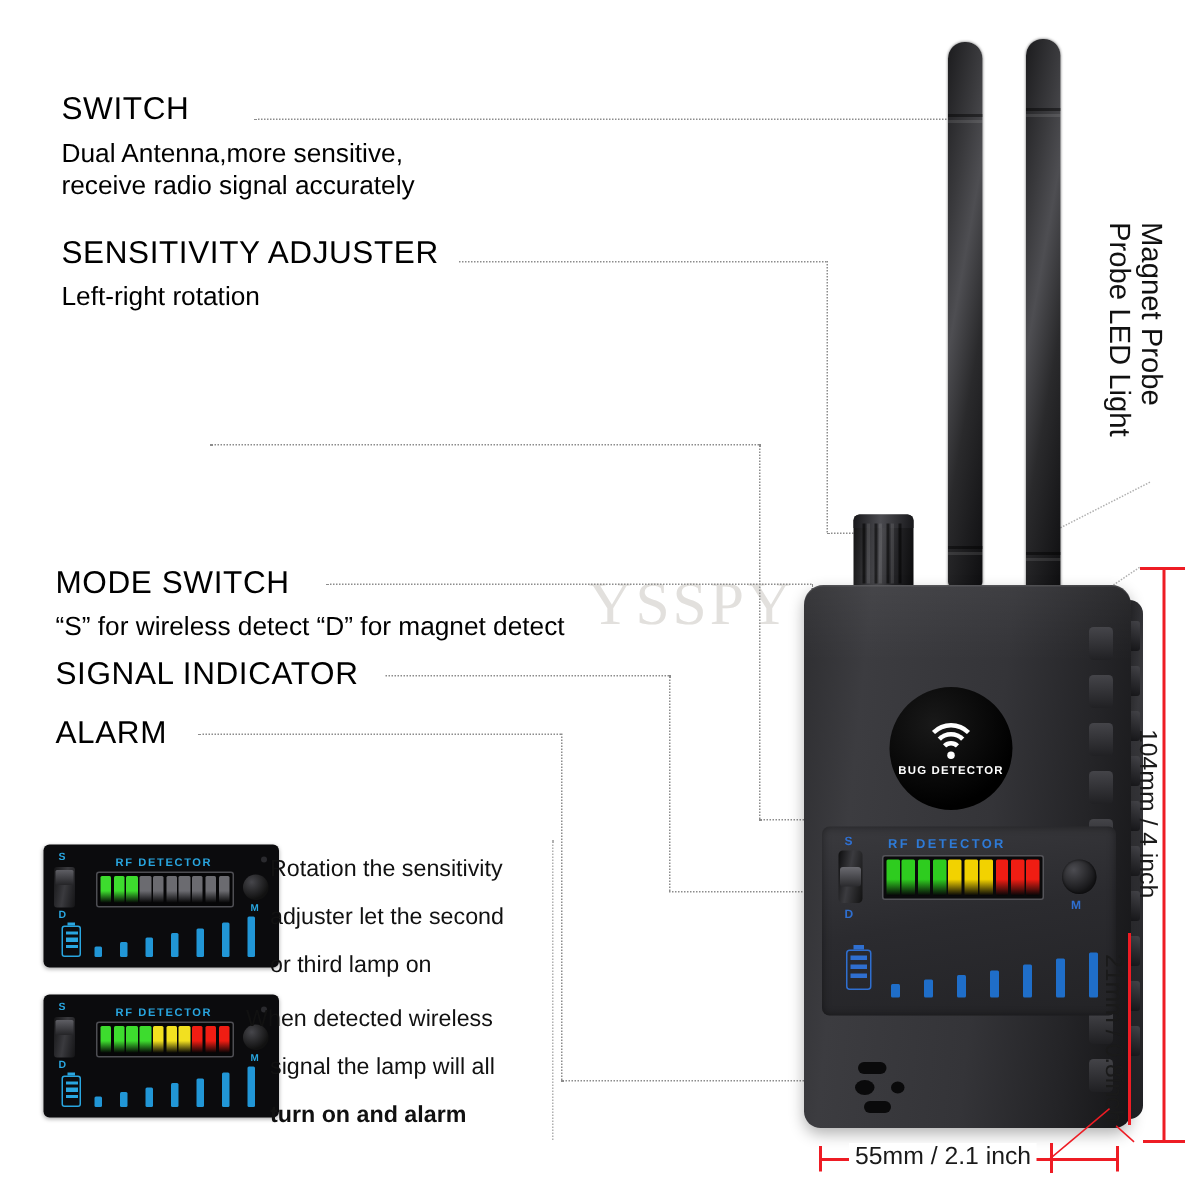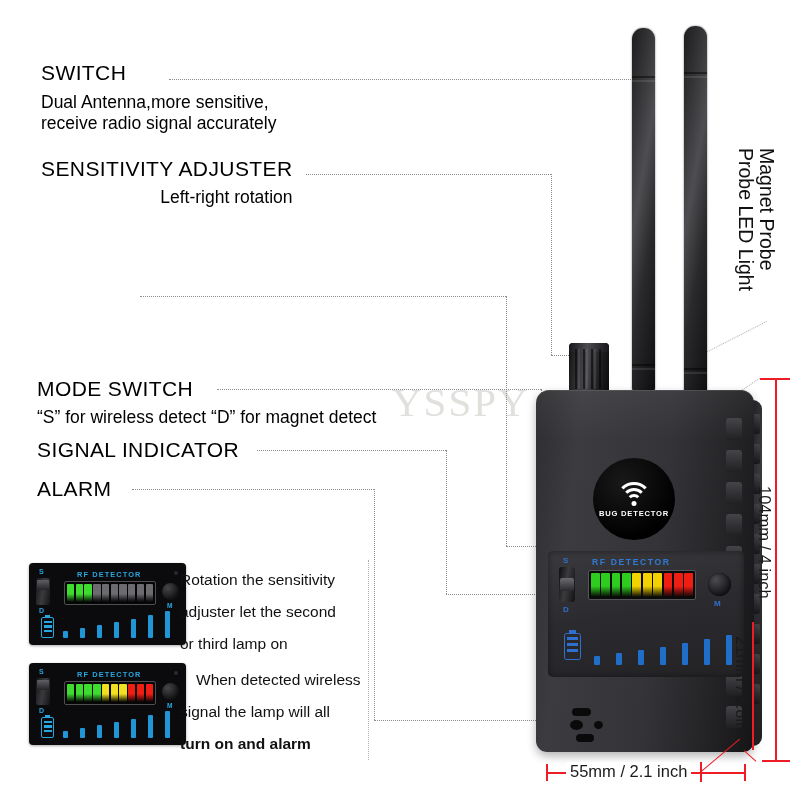--- a/index.html
+++ b/index.html
@@ -211,21 +211,21 @@
   <div id="wm">YSSPY</div>
 
   <div class="ann" style="left:41px;top:62px;">
     <div class="hd">SWITCH</div>
     <div class="sub" style="margin-top:8px;">Dual Antenna,more sensitive,</div>
     <div class="sub">receive radio signal accurately</div>
   </div>
 
   <div class="ann" style="left:41px;top:158px;">
     <div class="hd">SENSITIVITY ADJUSTER</div>
-    <div class="sub" style="margin-top:7px;text-align:right;">Left-right rotation</div>
+    <div class="sub" style="margin-top:7px;">Left-right rotation</div>
   </div>
 
 
   <div class="ann" style="left:37px;top:439px;">
     <div class="hd">SIGNAL INDICATOR</div>
   </div>
 
   <div class="ann" style="left:37px;top:378px;">
     <div class="hd">MODE SWITCH</div>
     <div class="sub" style="margin-top:7px;">“S” for wireless detect “D” for magnet detect</div>
@@ -470,17 +470,17 @@
     <div class="sb" style="height: 7px; left: 28px; width: 5px;"></div>
         <div class="sb" style="height: 10px; left: 45px; width: 5px;"></div>
         <div class="sb" style="height: 13px; left: 62px; width: 5px;"></div>
         <div class="sb" style="height: 16px; left: 79px; width: 5px;"></div>
         <div class="sb" style="height: 19px; left: 96px; width: 5px;"></div>
         <div class="sb" style="height: 23px; left: 113px; width: 5px;"></div>
         <div class="sb" style="height: 27px; left: 130px; width: 5px;"></div>
       </div>
   </div>
 
-  <div class="notetxt" style="left:196px;top:672px;">When detected wireless</div>
+  <div class="notetxt" style="left:164px;top:672px;">When detected wireless</div>
   <div class="notetxt" style="left:180px;top:704px;">signal the lamp will all</div>
   <div class="notetxt" style="left:180px;top:736px;font-weight:bold;">turn on and alarm</div>
 
 </div>
 
 </body></html>

